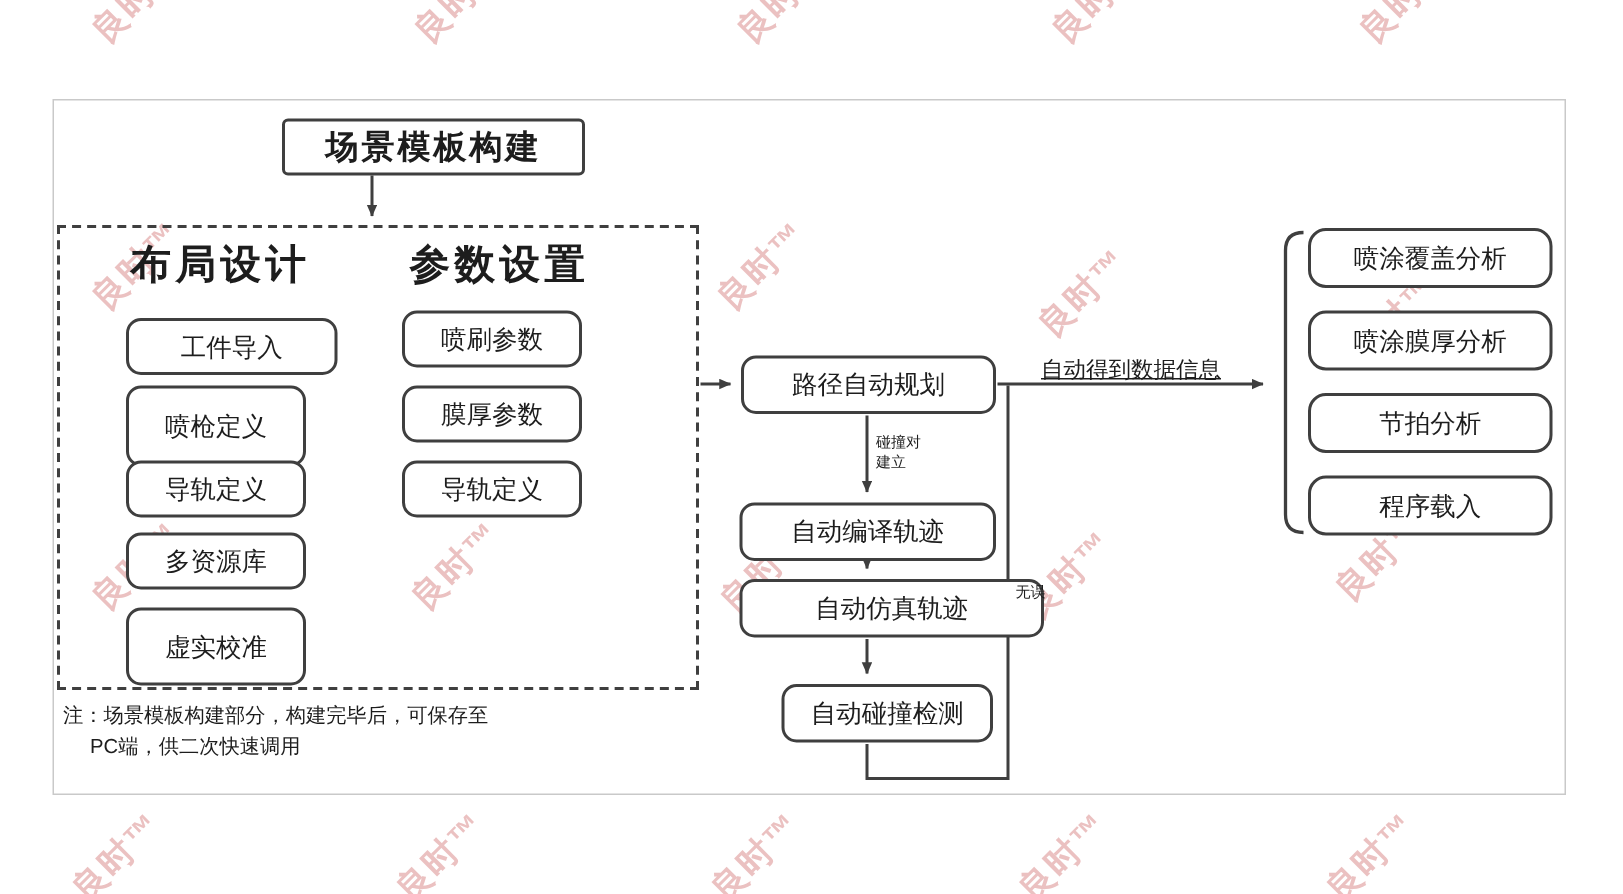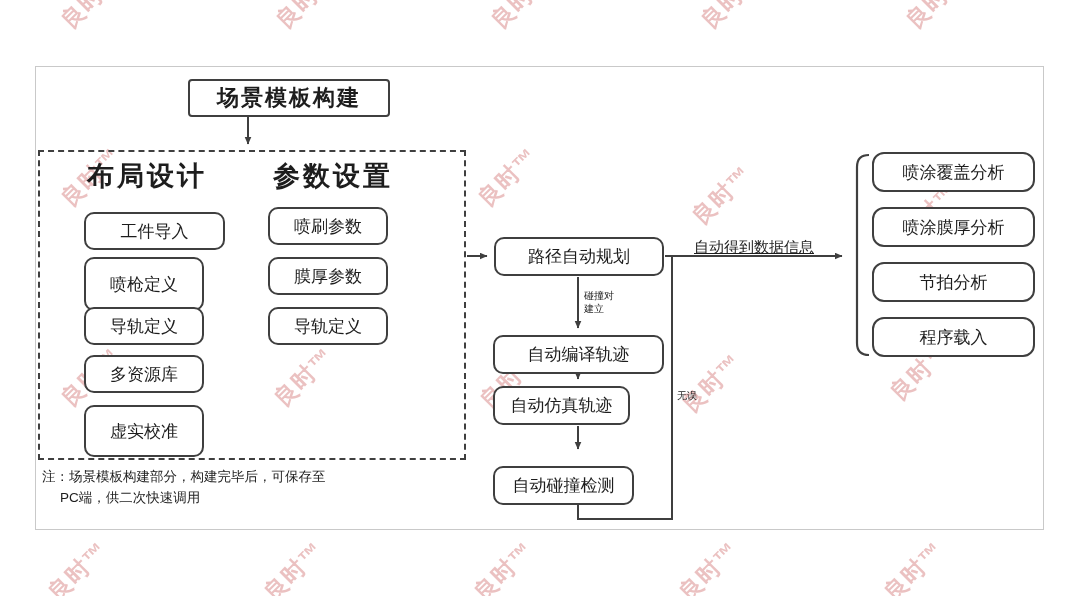--- a/index.html
+++ b/index.html
@@ -93,22 +93,22 @@
   <div class="box" style="left:84px; top:405px; width:120px; height:52px;">虚实校准</div>
 
   <div class="box" style="left:268px; top:207px; width:120px; height:38px;">喷刷参数</div>
   <div class="box" style="left:268px; top:257px; width:120px; height:38px;">膜厚参数</div>
   <div class="box" style="left:268px; top:307px; width:120px; height:38px;">导轨定义</div>
 
   <div class="box" style="left:494px; top:237px; width:170px; height:39px;">路径自动规划</div>
   <div class="small-label pre" style="left:584px; top:289px;">碰撞对
 建立</div>
   <div class="box" style="left:493px; top:335px; width:171px; height:39px;">自动编译轨迹</div>
-  <div class="box" style="left:493px; top:386px; width:137px; height:39px;">自动仿真轨迹</div>
-  <div class="box" style="left:493px; top:456px; width:141px; height:39px;margin-top:10px;">自动碰撞检测</div>
+  <div class="box" style="left:493px; top:386px; width:203px; height:39px;">自动仿真轨迹</div>
+  <div class="box" style="left:521px; top:456px; width:141px; height:39px;">自动碰撞检测</div>
   <div class="small-label" style="left:677px; top:389px;">无误</div>
   <div class="small-label" style="left:694px; top:237px; font-size:15px;text-decoration:underline;">自动得到数据信息</div>
 
   <div class="box out" style="left:872px; top:152px; width:163px; height:40px;">喷涂覆盖分析</div>
   <div class="box out" style="left:872px; top:207px; width:163px; height:40px;">喷涂膜厚分析</div>
   <div class="box out" style="left:872px; top:262px; width:163px; height:40px;text-align:right;">节拍分析</div>
   <div class="box out" style="left:872px; top:317px; width:163px; height:40px;">程序载入</div>
 
   <div class="note">
     <div>注：场景模板构建部分，构建完毕后，可保存至</div>

